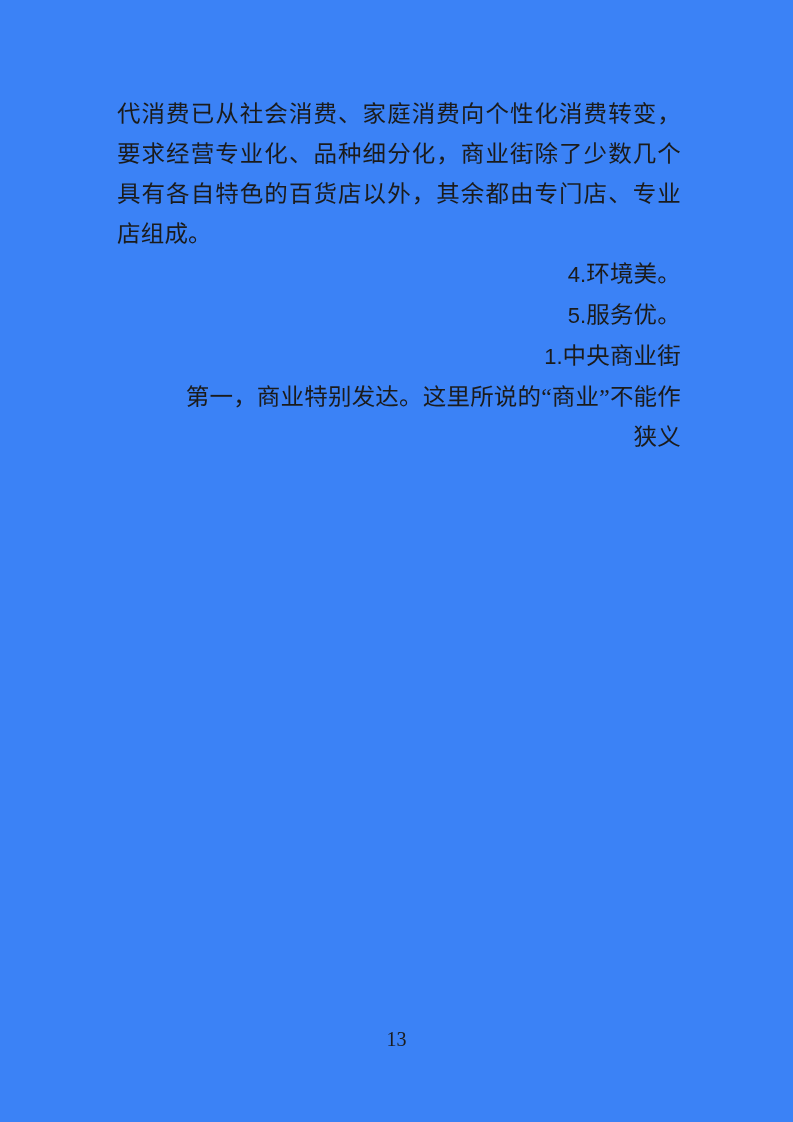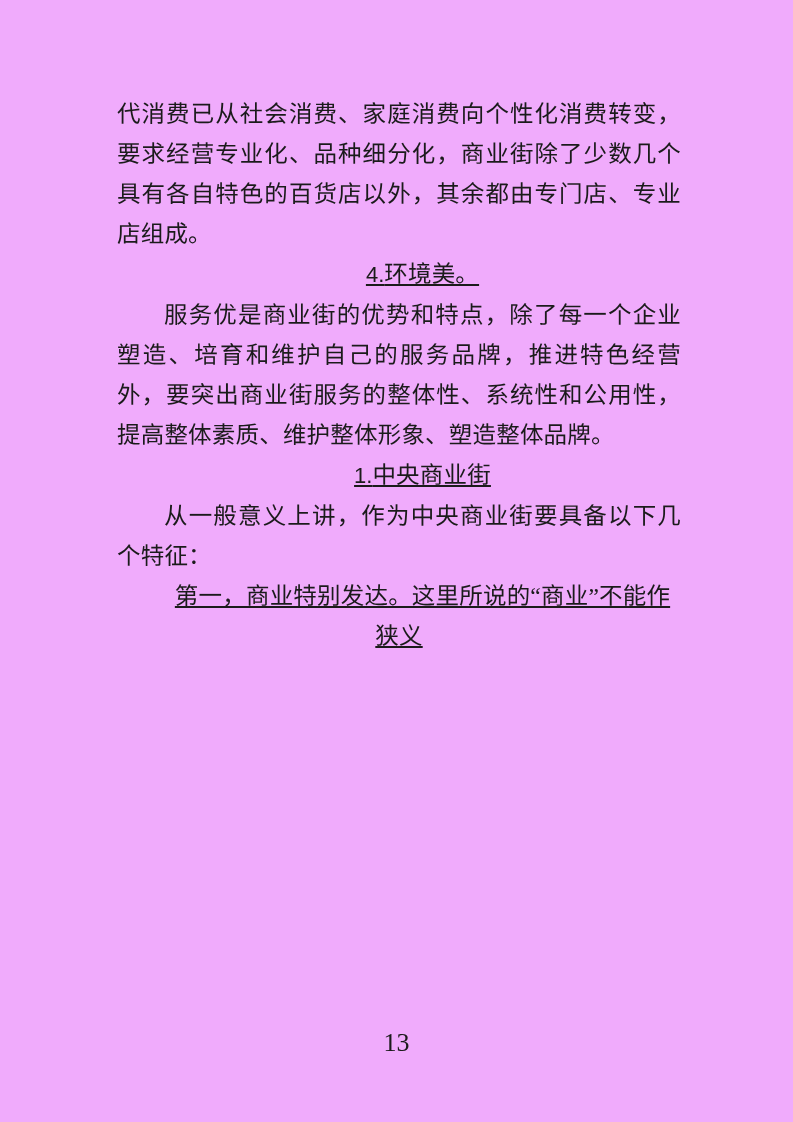--- a/index.html
+++ b/index.html
@@ -5,21 +5,21 @@
 <style>
   html, body {
     margin: 0;
     padding: 0;
     background: #ffffff;
   }
   .page {
     position: relative;
     width: 793px;
     height: 1122px;
-    background: #f0abfc;
+    background: #3b82f6;
     margin: 0 auto;
     overflow: hidden;
     box-sizing: border-box;
     padding-left: 7px;
   }
   .content {
     position: absolute;
     left: 117px;
     top: 94px;
     width: 564px;
@@ -33,61 +33,59 @@
     text-align: justify;
     text-justify: inter-ideograph;
     letter-spacing: 0.2px;
     word-break: break-all;
     -webkit-font-smoothing: antialiased;
   }
   .para.indent {
     text-indent: 2em;
   }
   .para.nojust {
-    text-align: center;
-    text-decoration: underline;
+    text-align: right;
   }
   
   .numlead {
     font-family: "Liberation Sans", "DejaVu Sans", sans-serif;
     font-size: 22px;
     letter-spacing: 0;
   }
   .page-number {
     position: absolute;
     left: 0;
     top: 1028px;
     width: 793px;
     text-align: center;
     font-family: "Liberation Serif", "DejaVu Serif", serif;
-    font-size: 26px;
+    font-size: 20px;
     color: #1b1b1b;
   }
 </style>
 </head>
 <body>
 
 <div class="page">
 
   <div class="content">
 
     <p class="para">代消费已从社会消费、家庭消费向个性化消费转变，要求经营专业化、品种细分化，商业街除了少数几个具有各自特色的百货店以外，其余都由专门店、专业店组成。</p>
 
     <p class="para indent nojust"><span class="numlead">4.</span><span>环境美。</span></p>
 
 
+    <p class="para indent nojust"><span class="numlead">5.</span><span>服务优。</span></p>
 
-    <p class="para indent">服务优是商业街的优势和特点，除了每一个企业塑造、培育和维护自己的服务品牌，推进特色经营外，要突出商业街服务的整体性、系统性和公用性，提高整体素质、维护整体形象、塑造整体品牌。</p>
 
 
 
     <p class="para indent nojust"><span class="numlead">1.</span><span>中央商业街</span></p>
 
 
-    <p class="para indent">从一般意义上讲，作为中央商业街要具备以下几个特征：</p>
 
     <p class="para indent nojust">第一，商业特别发达。这里所说的“商业”不能作狭义</p>
 
   </div>
 
   <div class="page-number">13</div>
 
 </div>
 
 </body></html>

